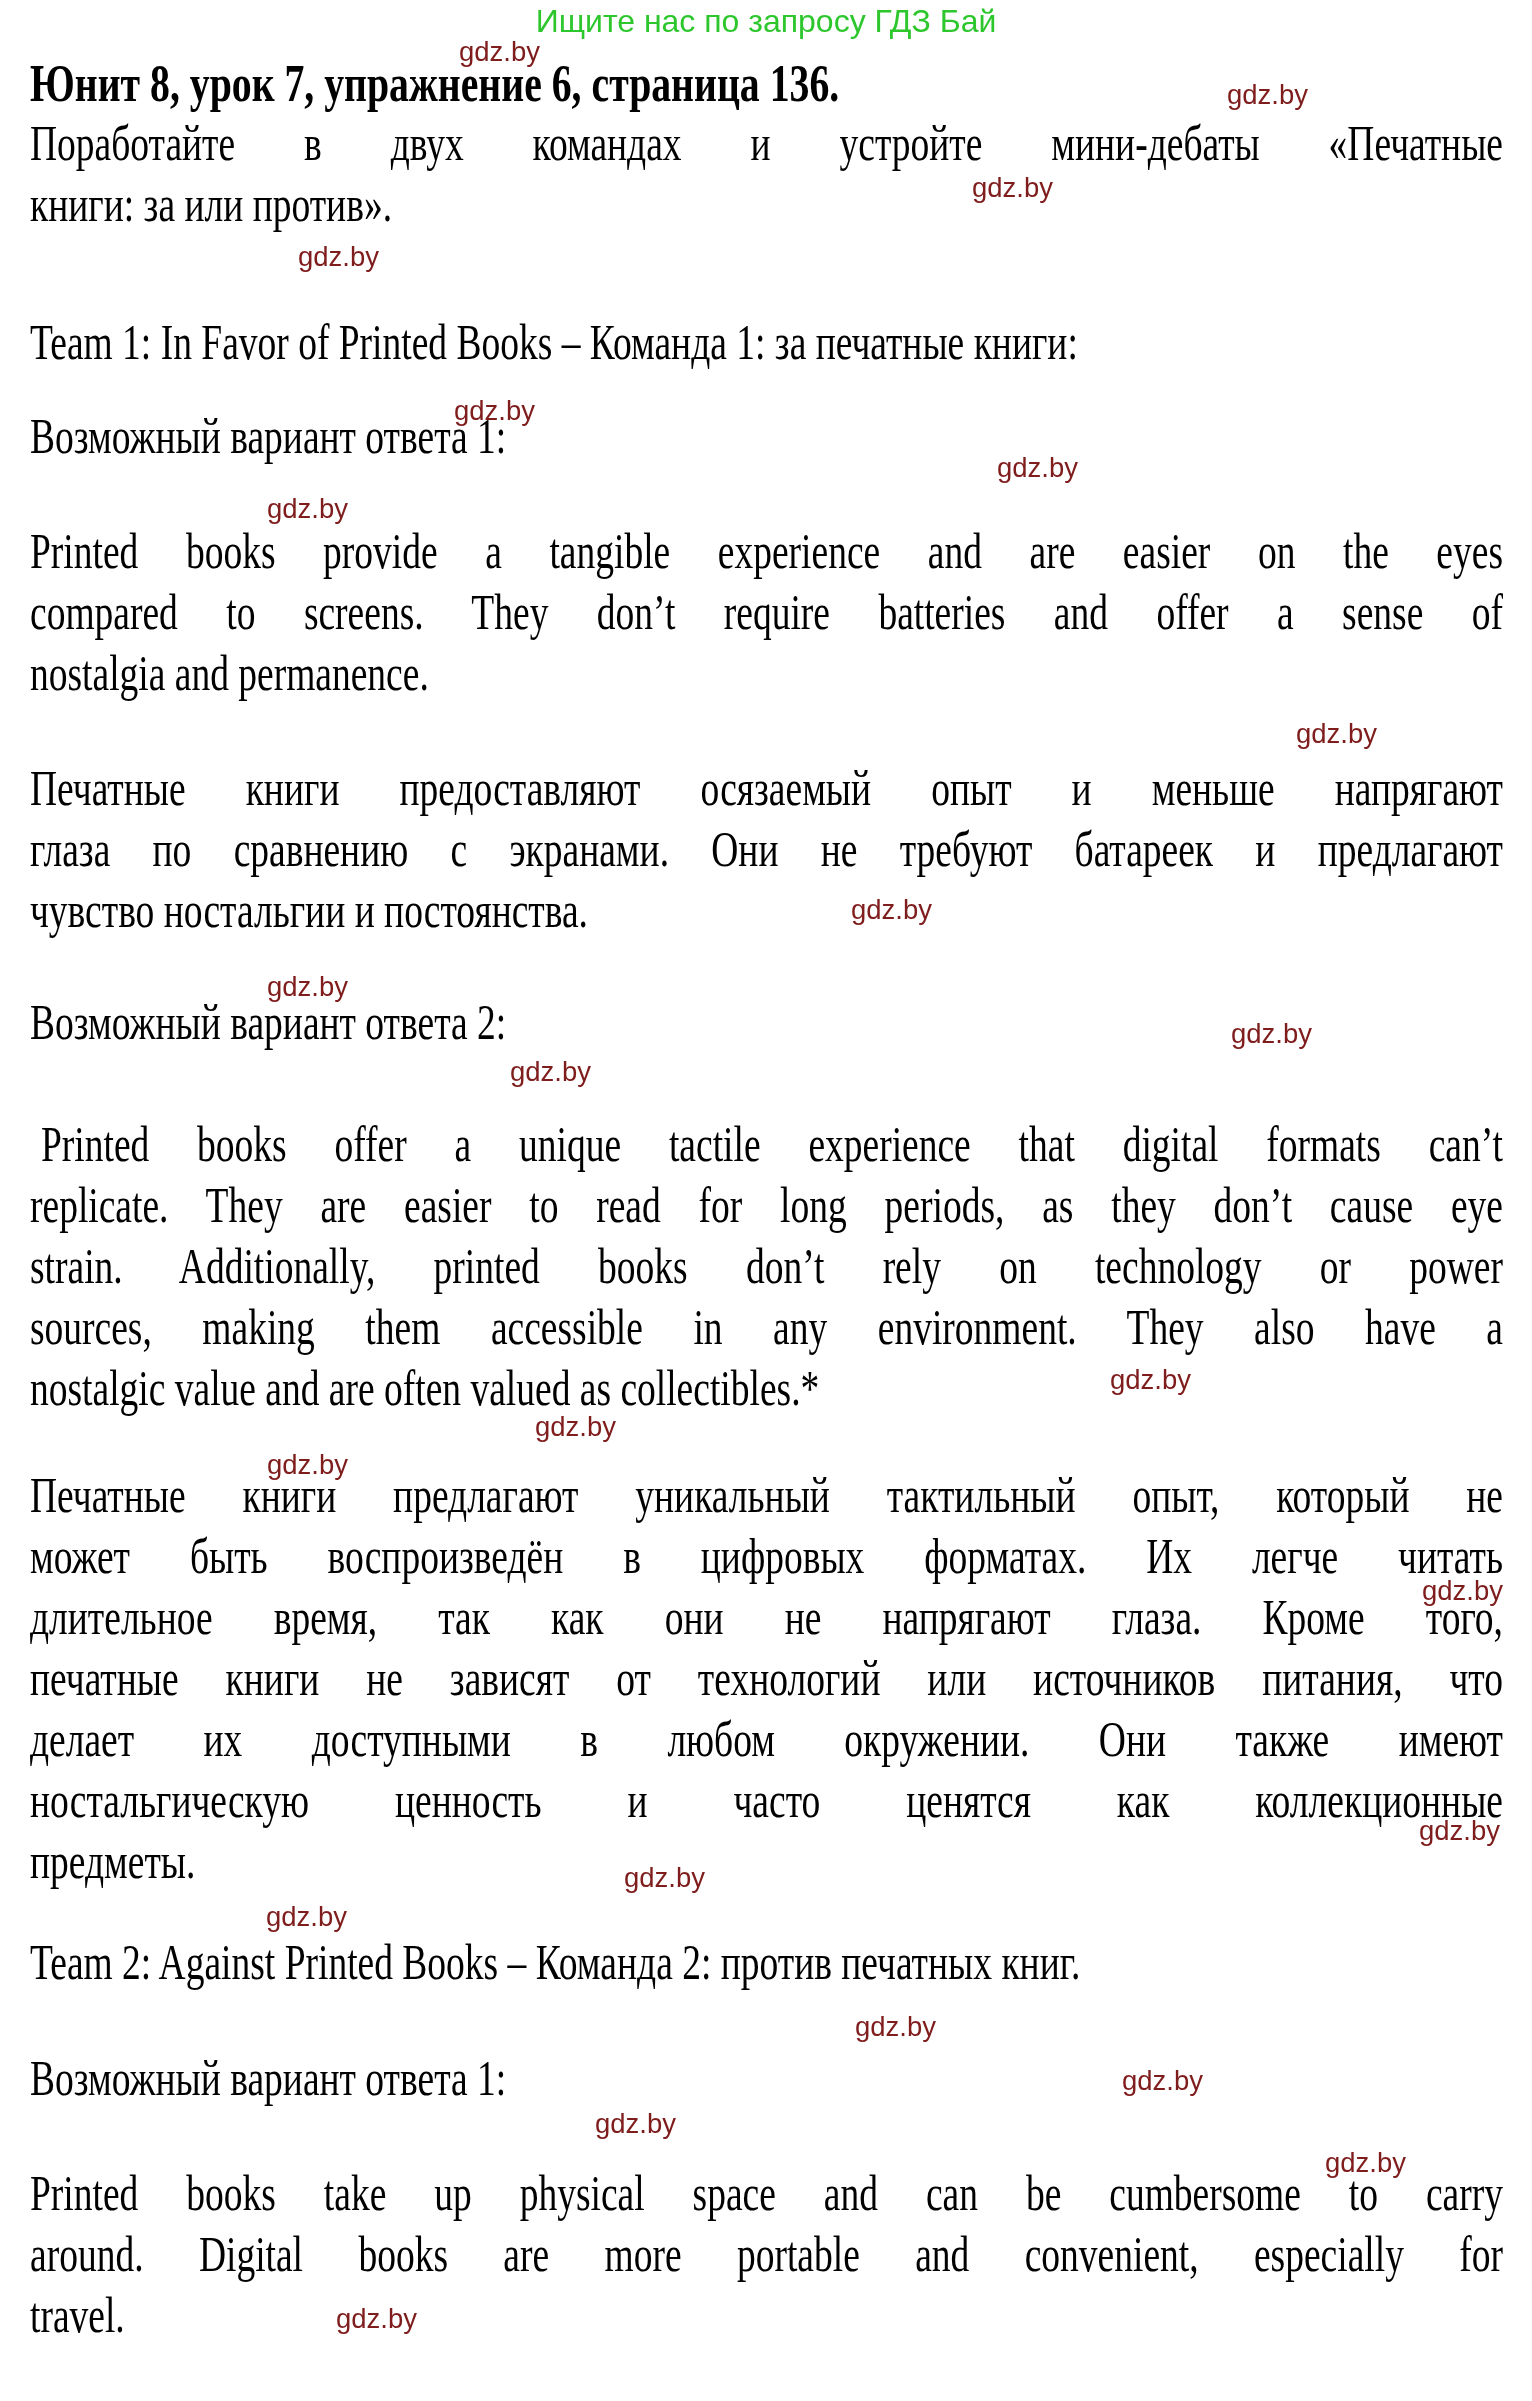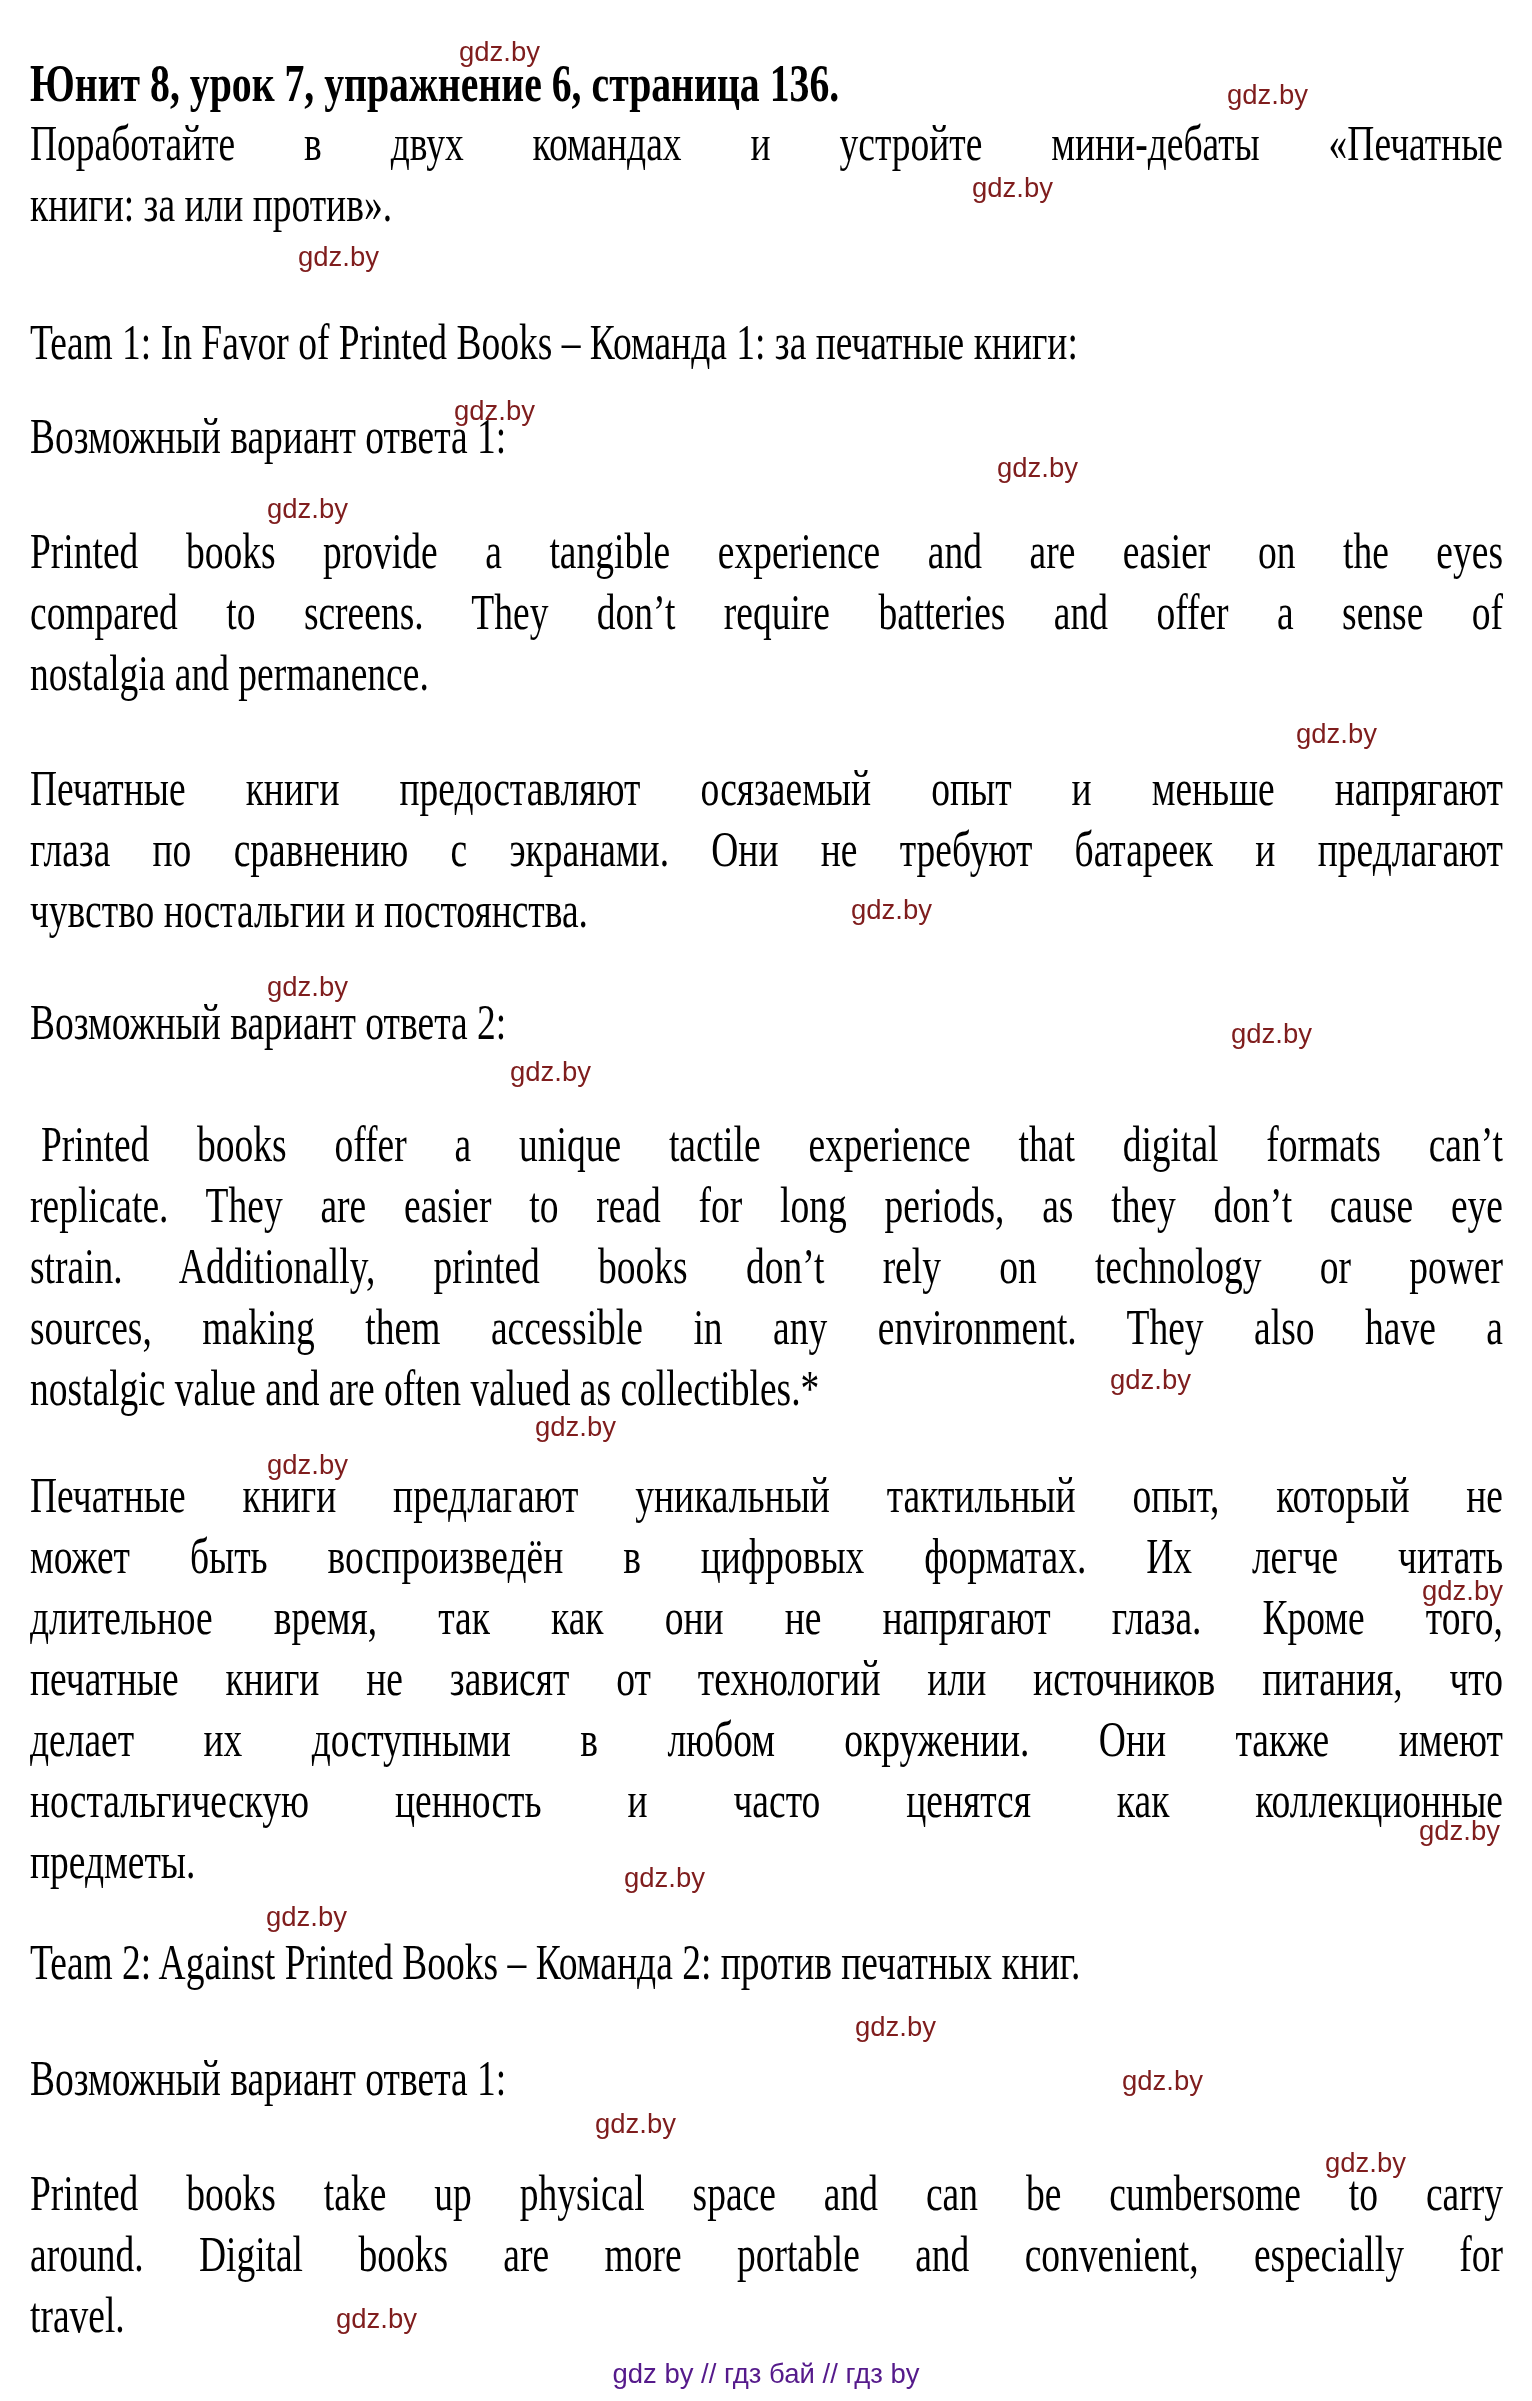--- a/index.html
+++ b/index.html
@@ -19,20 +19,21 @@
   .indent{padding-left:14.6px;}
 
   .footer{position:absolute;top:2356px;left:0;width:100%;text-align:center;
           font:27.5px/36px "Liberation Sans",sans-serif;color:#551A8B;}
 </style>
 </head>
 <body>
 
 <div class="page">
 
+  <div class="banner">Ищите нас по запросу ГДЗ Бай</div>
 
   <span class="wm" style="left:459px;top:36px">gdz.by</span>
   <span class="wm" style="left:1227px;top:79px">gdz.by</span>
   <span class="wm" style="left:972px;top:172px">gdz.by</span>
   <span class="wm" style="left:298px;top:241px">gdz.by</span>
   <span class="wm" style="left:454px;top:395px">gdz.by</span>
   <span class="wm" style="left:997px;top:452px">gdz.by</span>
   <span class="wm" style="left:267px;top:493px">gdz.by</span>
   <span class="wm" style="left:1296px;top:718px">gdz.by</span>
   <span class="wm" style="left:851px;top:894px">gdz.by</span>
@@ -110,16 +111,15 @@
   <div class="block" style="top:2048px">
     <div class="line end">Возможный вариант ответа 1:</div>
   </div>
 
   <div class="block" style="top:2163px">
     <div class="line">Printed books take up physical space and can be cumbersome to carry</div>
     <div class="line">around. Digital books are more portable and convenient, especially for</div>
     <div class="line end">travel.</div>
   </div>
 
-  <div class="footer">gdz by  //  гдз бай  //  гдз by</div>
 
 </div>
 
 
 </body></html>

